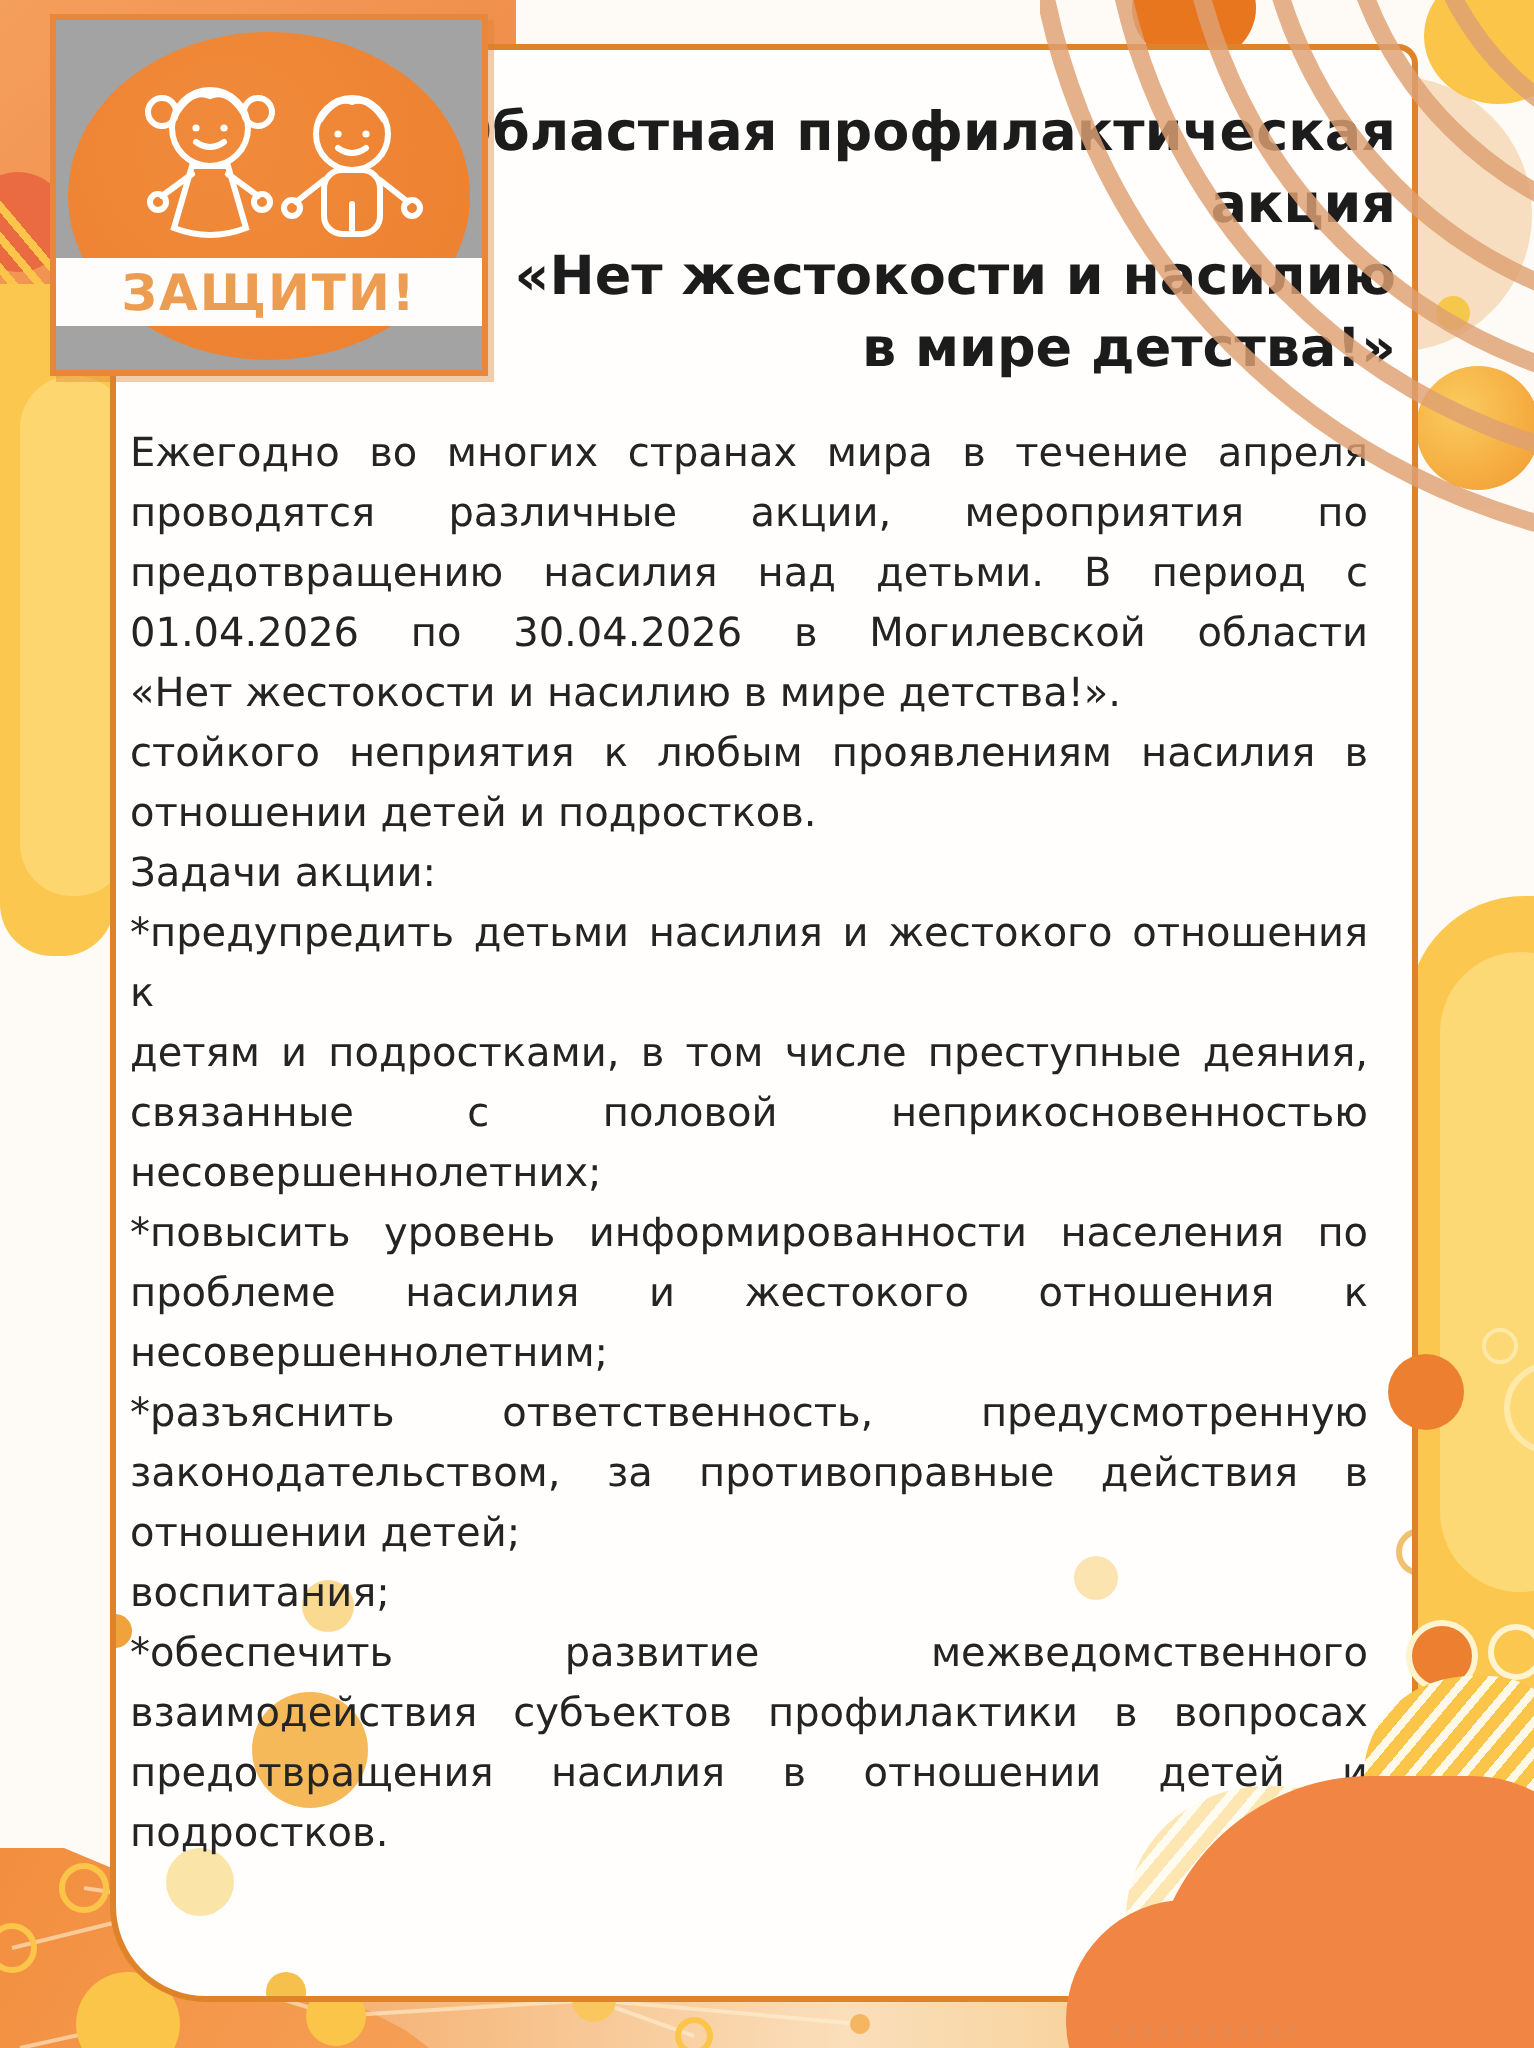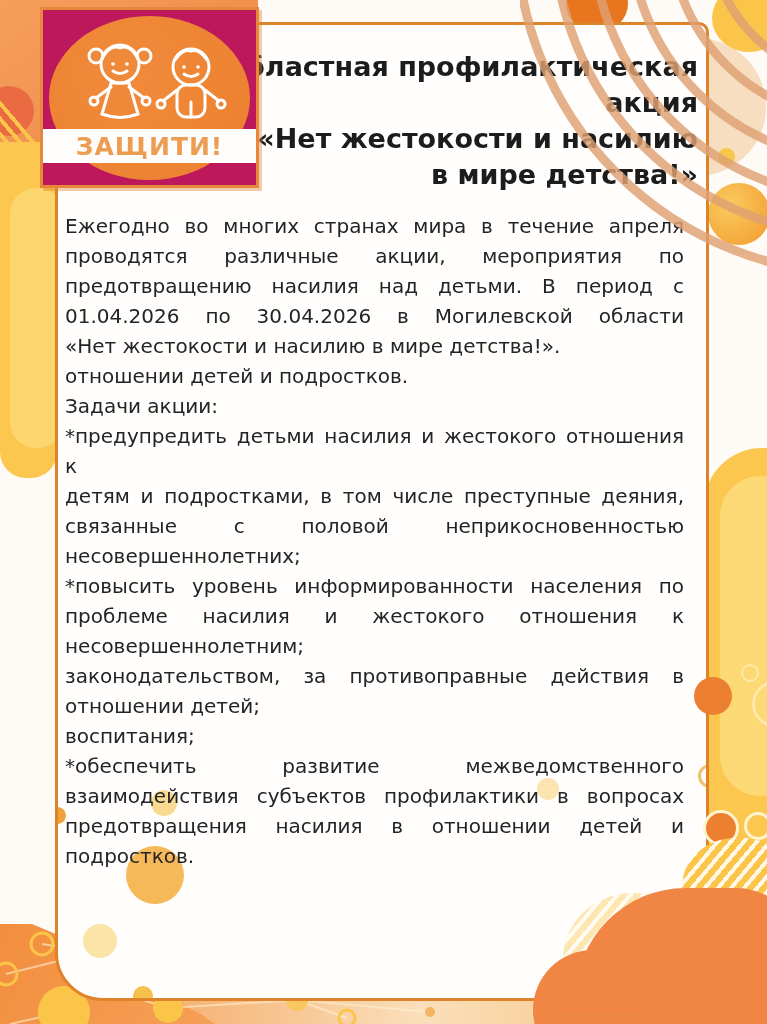--- a/index.html
+++ b/index.html
@@ -48,21 +48,21 @@
   .cd-stripes{left:505px;top:868px;width:152px;height:122px;opacity:.7;
     background:repeating-linear-gradient(-50deg,rgba(255,250,235,.95) 0 4px,rgba(251,197,74,.6) 4px 10px);
     border-radius:47% 53% 44% 56%/55% 45% 57% 43% !important;}
 
   .title{position:relative;z-index:2;margin:24px 8px 0 0;text-align:right;
     font-weight:bold;font-size:27px;line-height:36px;color:#1C1C1C;}
   .bodytext{position:relative;z-index:2;margin:18px 22px 0 7px;font-size:20px;line-height:30px;color:#242424;}
   .bline.j{text-align:justify;text-align-last:justify;}
 
   
-  .logo-card{left:40px;top:7px;width:219px;height:181px;background:#be185d;border:3px solid #E8873B;
+  .logo-card{left:25px;top:7px;width:219px;height:181px;background:#a3a3a3;border:3px solid #E8873B;
     box-sizing:border-box;overflow:hidden;z-index:2;box-shadow:3px 3px 0 rgba(221,130,50,.4);}
   .logo-circle{position:absolute;left:6px;top:6px;width:201px;height:164px;border-radius:50%;
     background:radial-gradient(circle at 40% 35%,#F08B3B,#EC7F2E);}
   .kids{position:absolute;left:20px;top:14px;width:175px;height:105px;}
   .logo-band{position:absolute;left:0;top:119px;width:100%;height:34px;background:#FFFDFB;
     display:flex;align-items:center;justify-content:center;}
   .logo-band span{color:#EC9D52;font-size:25px;font-weight:600;letter-spacing:1px;}
 
   
   .arcs{left:520px;top:0;width:247px;height:360px;z-index:3;}
@@ -144,29 +144,31 @@
       <div>акция</div>
       <div>«Нет жестокости и насилию</div>
       <div>в мире детства!»</div>
     </div>
     <div class="bodytext">
         <div class="bline j">Ежегодно во многих странах мира в течение апреля</div>
         <div class="bline j">проводятся различные акции, мероприятия по</div>
         <div class="bline j">предотвращению насилия над детьми. В период с</div>
         <div class="bline j">01.04.2026 по 30.04.2026 в Могилевской области</div>
         <div class="bline">«Нет жестокости и насилию в мире детства!».</div>
+        <div class="bline j">стойкого неприятия к любым проявлениям насилия в</div>
         <div class="bline">отношении детей и подростков.</div>
         <div class="bline">Задачи акции:</div>
         <div class="bline j">*предупредить детьми насилия и жестокого отношения к</div>
         <div class="bline j">детям и подростками, в том числе преступные деяния,</div>
         <div class="bline j">связанные с половой неприкосновенностью</div>
         <div class="bline">несовершеннолетних;</div>
         <div class="bline j">*повысить уровень информированности населения по</div>
         <div class="bline j">проблеме насилия и жестокого отношения к</div>
         <div class="bline">несовершеннолетним;</div>
+        <div class="bline j">*разъяснить ответственность, предусмотренную</div>
         <div class="bline j">законодательством, за противоправные действия в</div>
         <div class="bline">отношении детей;</div>
         <div class="bline">воспитания;</div>
         <div class="bline j">*обеспечить развитие межведомственного</div>
         <div class="bline j">взаимодействия субъектов профилактики в вопросах</div>
         <div class="bline j">предотвращения насилия в отношении детей и</div>
         <div class="bline">подростков.</div>
       </div>
   </div>
 

